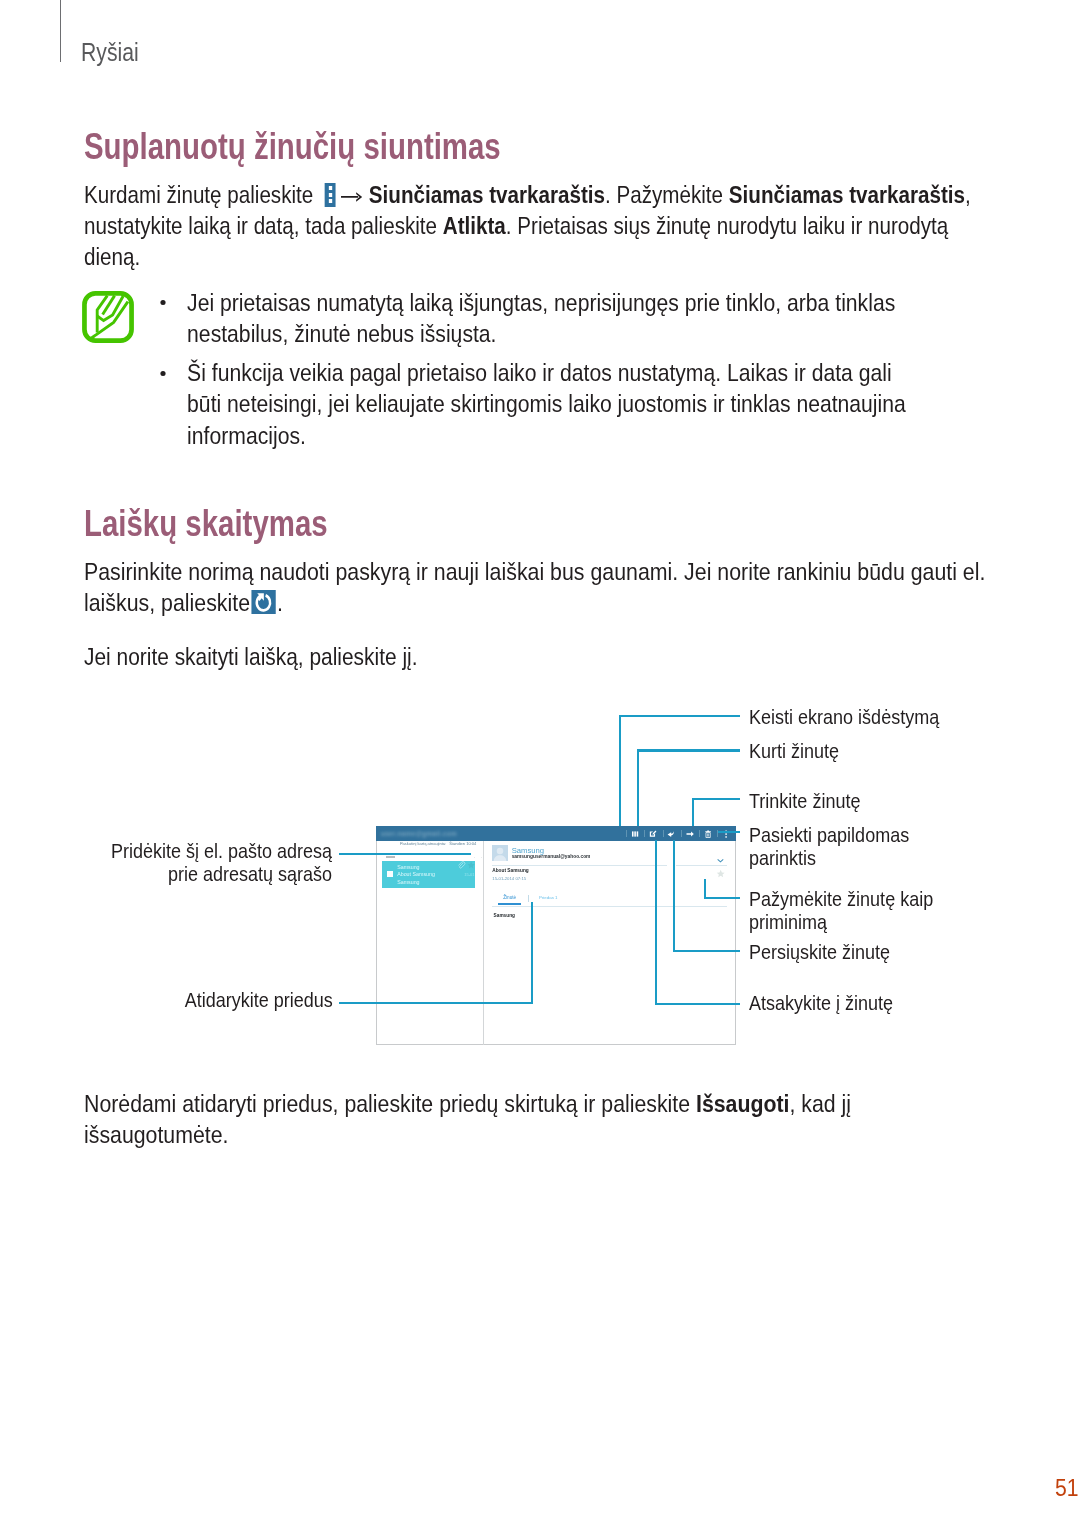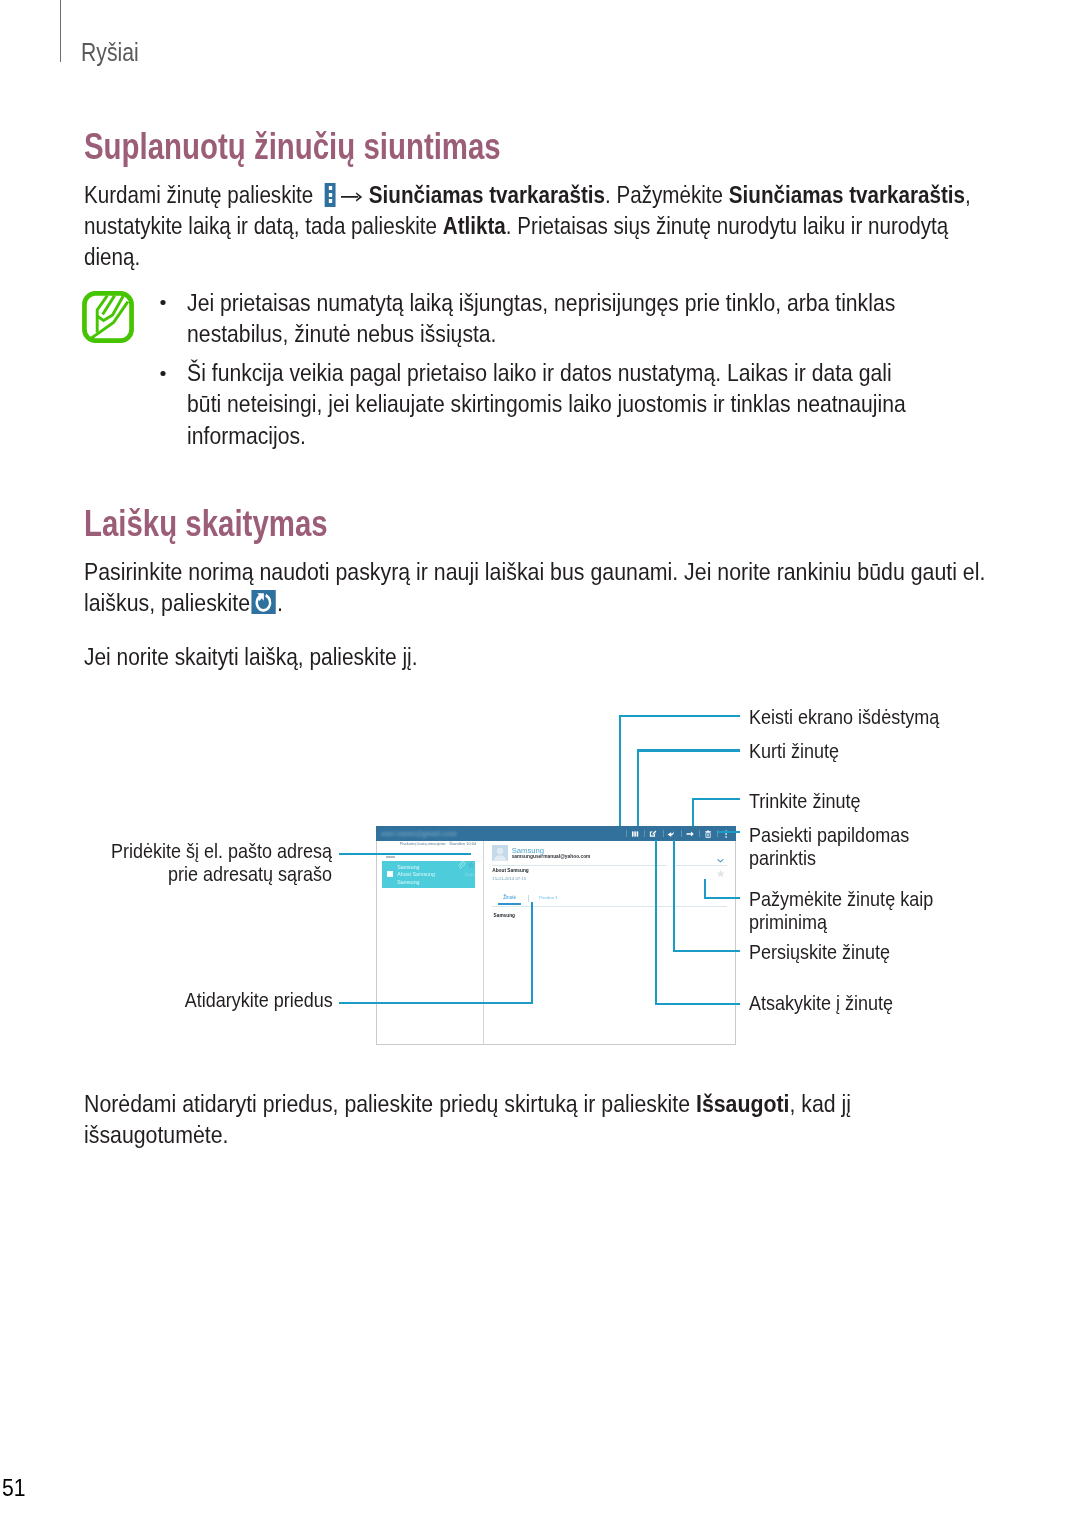--- a/index.html
+++ b/index.html
@@ -96,22 +96,22 @@
   .shot .tab1{position:absolute;left:20.2px;top:55.2px;font-size:4.68px;color:#2f90d2;
               white-space:nowrap;filter:blur(.5px);line-height:1;}
   .shot .tab2{position:absolute;left:56px;top:55.2px;font-size:4.38px;color:#6cc1ea;
               white-space:nowrap;filter:blur(.5px);line-height:1;}
   .shot .tu{position:absolute;left:15.1px;top:62.6px;width:22.8px;height:1.5px;background:#2f90d2;}
   .shot .tabsep{position:absolute;left:45.2px;top:54.2px;width:.9px;height:6.7px;background:#c2dbe8;}
   .shot .dbody{position:absolute;left:10.6px;top:73.3px;font-size:4.75px;color:#23282c;
                font-weight:bold;white-space:nowrap;filter:blur(.35px);line-height:1;}
 
   
-  .pageno{position:absolute;left:0;top:1476.2px;width:1080px;text-align:left;
-          font-size:24.6px;color:#000000;line-height:1;}
+  .pageno{position:absolute;left:0;top:1476.2px;width:1080px;text-align:right;
+          font-size:24.6px;color:#c2410c;line-height:1;}
   .pageno span{display:inline-block;transform:scaleX(0.86);}
 </style>
 </head>
 <body>
 
 <div class="page">
 
   <div class="hdr-rule"></div>
   <div class="hdr-chapter">Ryšiai</div>
 

